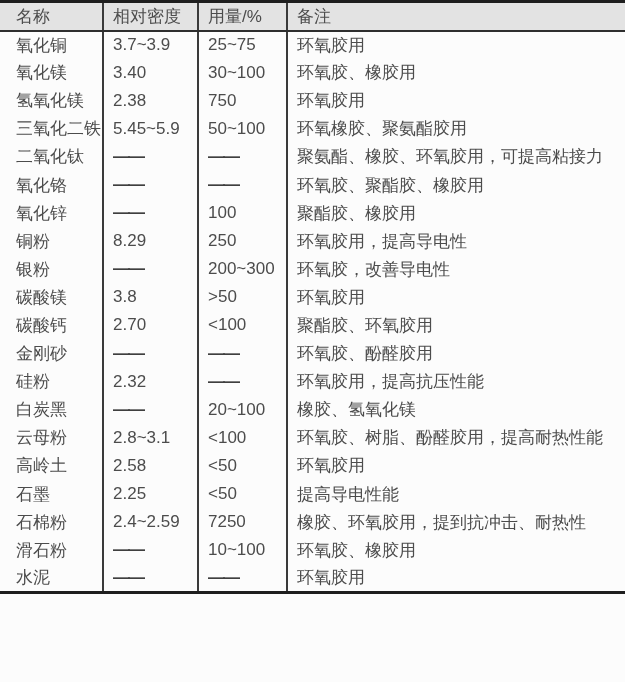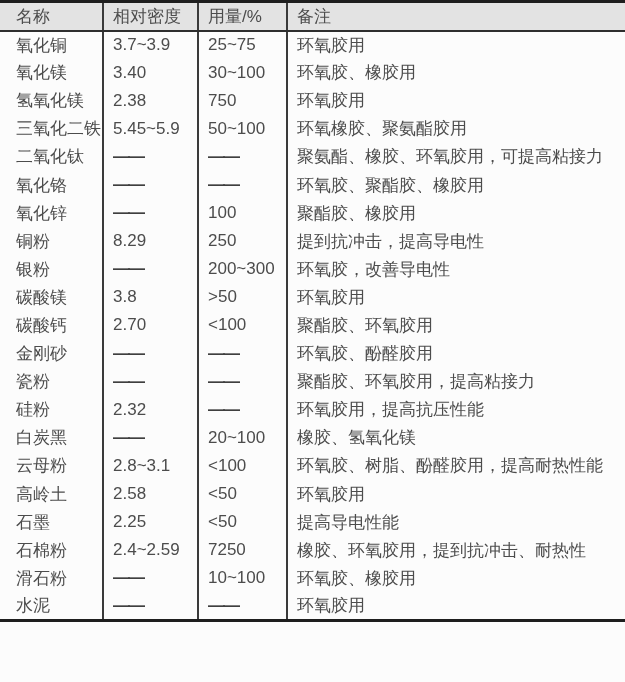--- a/index.html
+++ b/index.html
@@ -116,21 +116,21 @@
         <tr>
           <td>氧化锌</td>
           <td class="dash">——</td>
           <td>100</td>
           <td>聚酯胶、橡胶用</td>
         </tr>
         <tr>
           <td>铜粉</td>
           <td>8.29</td>
           <td>250</td>
-          <td>提到抗冲击，提高导电性</td>
+          <td>环氧胶用，提高导电性</td>
         </tr>
         <tr>
           <td>银粉</td>
           <td class="dash">——</td>
           <td>200~300</td>
           <td>环氧胶，改善导电性</td>
         </tr>
         <tr>
           <td>碳酸镁</td>
           <td>3.8</td>
@@ -141,26 +141,20 @@
           <td>碳酸钙</td>
           <td>2.70</td>
           <td>&lt;100</td>
           <td>聚酯胶、环氧胶用</td>
         </tr>
         <tr>
           <td>金刚砂</td>
           <td class="dash">——</td>
           <td class="dash">——</td>
           <td>环氧胶、酚醛胶用</td>
-        </tr>
-        <tr>
-          <td>瓷粉</td>
-          <td class="dash">——</td>
-          <td class="dash">——</td>
-          <td>聚酯胶、环氧胶用，提高粘接力</td>
         </tr>
         <tr>
           <td>硅粉</td>
           <td>2.32</td>
           <td class="dash">——</td>
           <td>环氧胶用，提高抗压性能</td>
         </tr>
         <tr>
           <td>白炭黑</td>
           <td class="dash">——</td>

